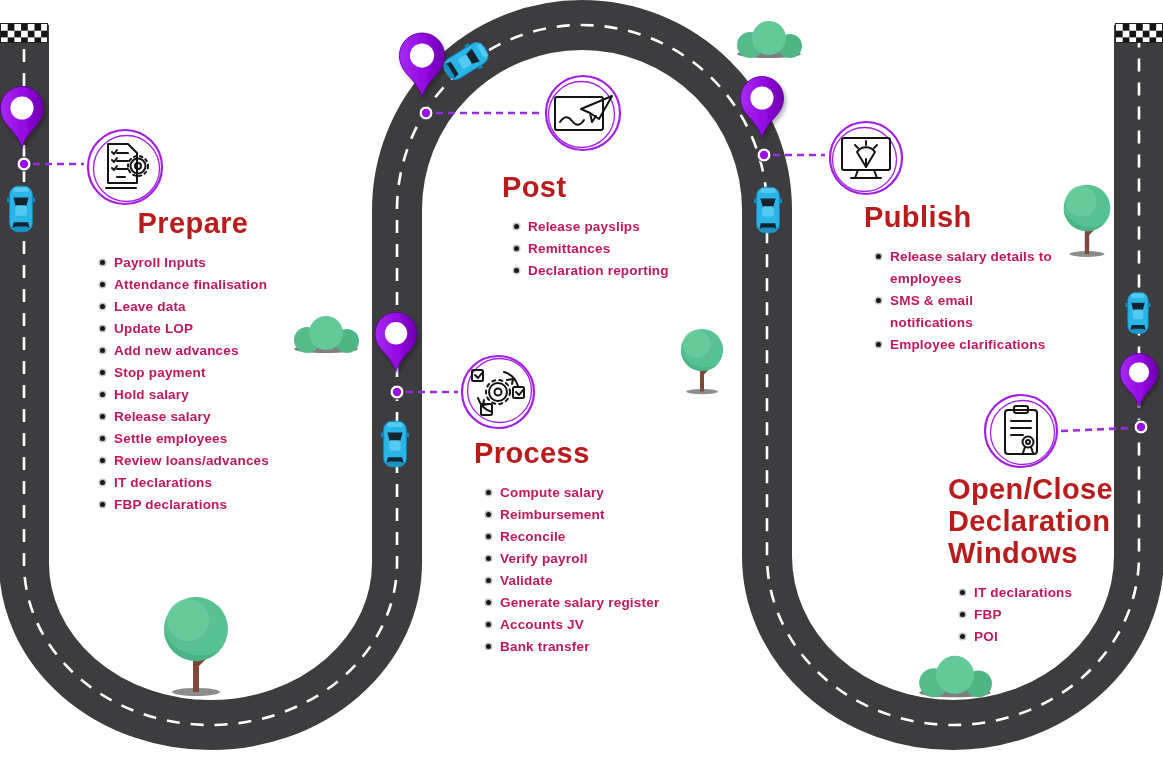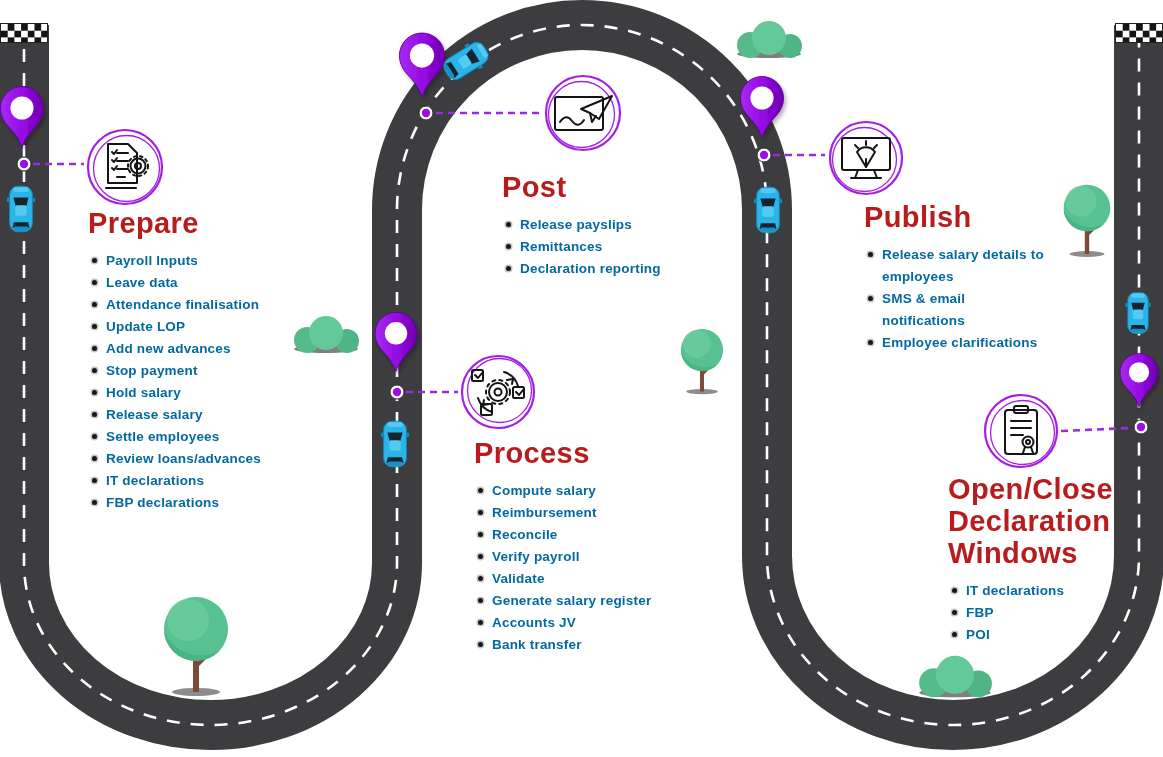--- a/index.html
+++ b/index.html
@@ -7,30 +7,30 @@
     position:relative;width:1163px;height:757px;overflow:hidden;
     background:#ffffff;font-family:"Liberation Sans",sans-serif;
   }
   #road-layer{position:absolute;left:0;top:0;width:1163px;height:757px;}
   .station-text{position:absolute;}
   .station-text h2{
     margin:0 0 10px 0;font-size:29px;font-weight:700;letter-spacing:.4px;
     color:#b91c1c;line-height:1.1;
   }
   .station-text ul{
-    list-style:none;margin:4px;padding:0;
-    font-size:13.5px;font-weight:700;color:#0369a1;letter-spacing:.2px;
+    list-style:none;margin:12px;padding:0;
+    font-size:13.5px;font-weight:700;color:#be185d;letter-spacing:.2px;
   }
   .station-text li{display:flex;align-items:flex-start;line-height:22px;}
   .blt{
     flex:0 0 auto;width:5px;height:5px;border-radius:50%;
     background:#17171c;margin:8px 9px 0 0;
     box-shadow:0 0 0 1.5px rgba(23,23,28,.25);
   }
-  .st-prepare{left:88px;top:208px;width:210px;}
+  .st-prepare{left:88px;top:208px;width:210px;text-align:center;}
   .st-post{left:502px;top:172px;width:210px;}
   .st-process{left:474px;top:438px;width:220px;}
   .st-publish{left:864px;top:202px;width:185px;}
   .st-declaration{left:948px;top:474px;width:168px;}
   .st-publish ul{width:178px;}
   .flag{
     position:absolute;top:23px;height:20px;border:1px solid #222;box-sizing:border-box;
     background:
       repeating-conic-gradient(#151515 0% 25%, #ffffff 0% 50%);
     background-size:13.4px 13.4px;
@@ -253,25 +253,25 @@
 
   <div class="station-text st-prepare">
     <h2>Prepare</h2>
     <ul>
         <li>
           <span class="blt"></span>
           <span>Payroll Inputs</span>
         </li>
         <li>
           <span class="blt"></span>
+          <span>Attendance finalisation</span>
+        </li>
+        <li>
+          <span class="blt"></span>
           <span>Leave data</span>
-        </li>
-        <li>
-          <span class="blt"></span>
-          <span>Attendance finalisation</span>
         </li>
         <li>
           <span class="blt"></span>
           <span>Update LOP</span>
         </li>
         <li>
           <span class="blt"></span>
           <span>Add new advances</span>
         </li>
         <li>

